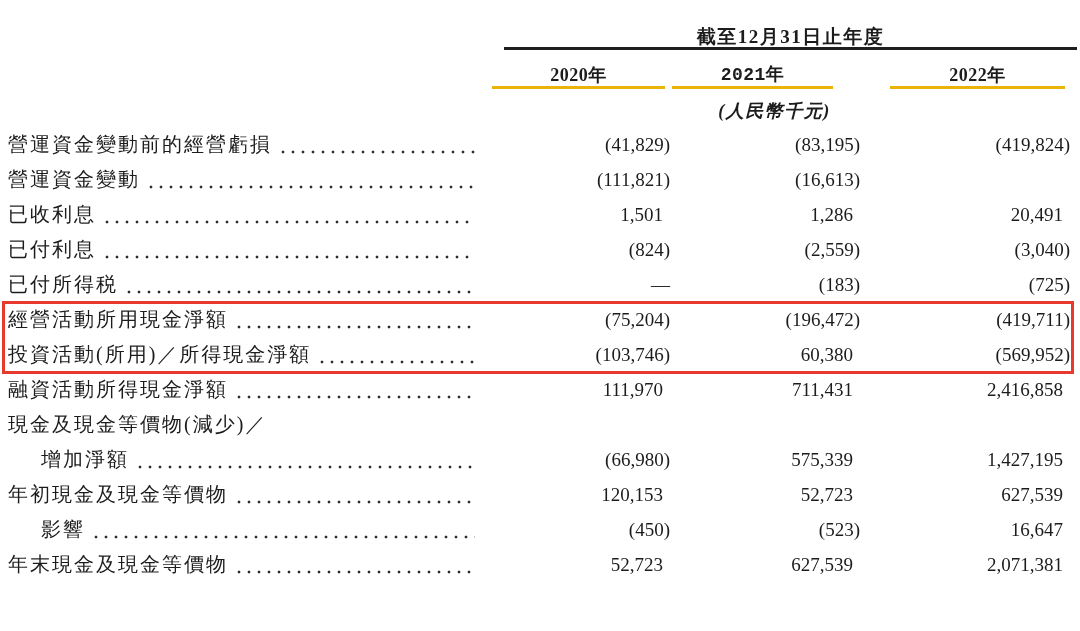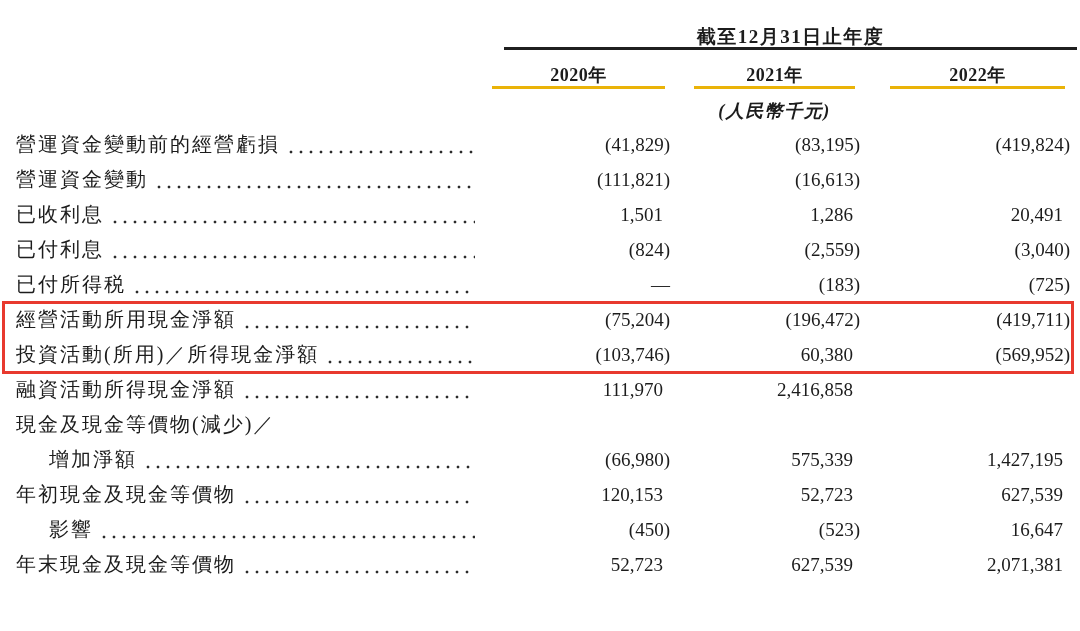--- a/index.html
+++ b/index.html
@@ -30,21 +30,21 @@
     position: absolute;
     top: 61px; height: 28px;
     text-align: center;
     font-weight: bold;
     font-size: 18px;
     letter-spacing: 0.5px;
     line-height: 28px;
     border-bottom: 3px solid #eab308;
   }
   .col-hdr.c1 { left: 492px; width: 173px; }
-  .col-hdr.c2 { left: 694px; width: 161px; }
+  .col-hdr.c2 { left: 672px; width: 161px; font-family: Liberation Mono, monospace; }
   .col-hdr.c3 { left: 890px; width: 175px; }
   .unit-note {
     position: absolute;
     left: 664px; top: 99px;
     width: 221px;
     text-align: center;
     font-weight: bold;
     font-style: italic;
     font-size: 18px;
     letter-spacing: 1.5px;
@@ -54,21 +54,20 @@
   .rows {
     position: absolute;
     left: 8px; top: 127px;
     width: 1065px;
   }
   .row {
     display: grid;
     grid-template-columns: 1fr 180px 190px 210px;
     height: 35px;
     align-items: center;
-    margin-left: 8px;
   }
   .lbl {
     display: flex;
     align-items: center;
     height: 100%;
     font-size: 20px;
     letter-spacing: 2px;
     white-space: nowrap;
     overflow: hidden;
   }
@@ -184,20 +183,21 @@
         <div class="val">(103,746)</div>
         <div class="val np">60,380</div>
         <div class="val">(569,952)</div>
       </div>
       <div class="row">
         <div class="lbl">
           <span>融資活動所得現金淨額</span>
           <span class="filler"></span>
         </div>
         <div class="val np">111,970</div>
+        <div class="val np">711,431</div>
         <div class="val np">2,416,858</div>
       </div>
       <div class="row">
         <div class="lbl">
           <span>現金及現金等價物(減少)／</span>
         </div>
         <div class="val"></div>
         <div class="val"></div>
         <div class="val"></div>
       </div>

